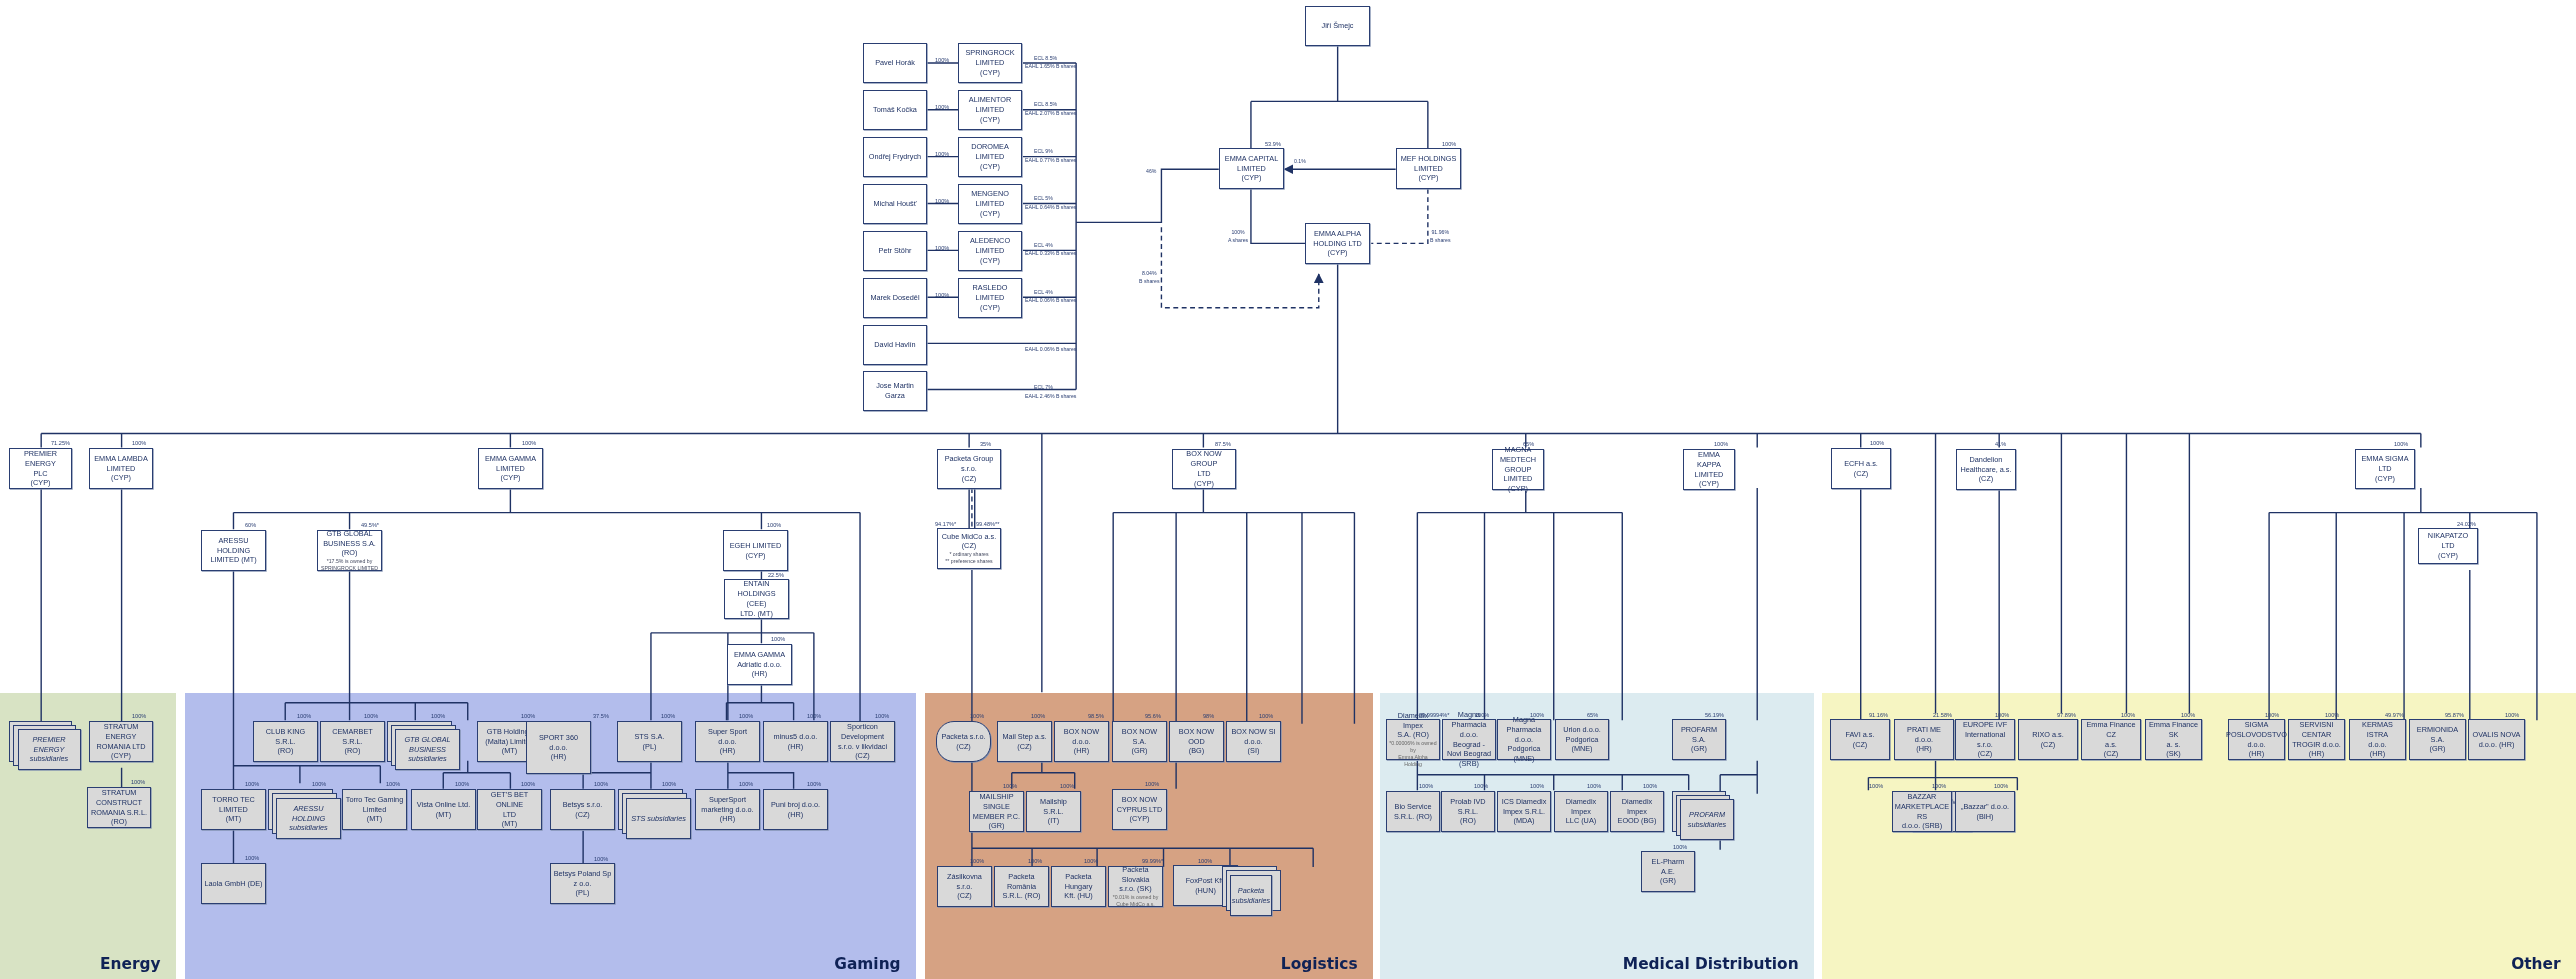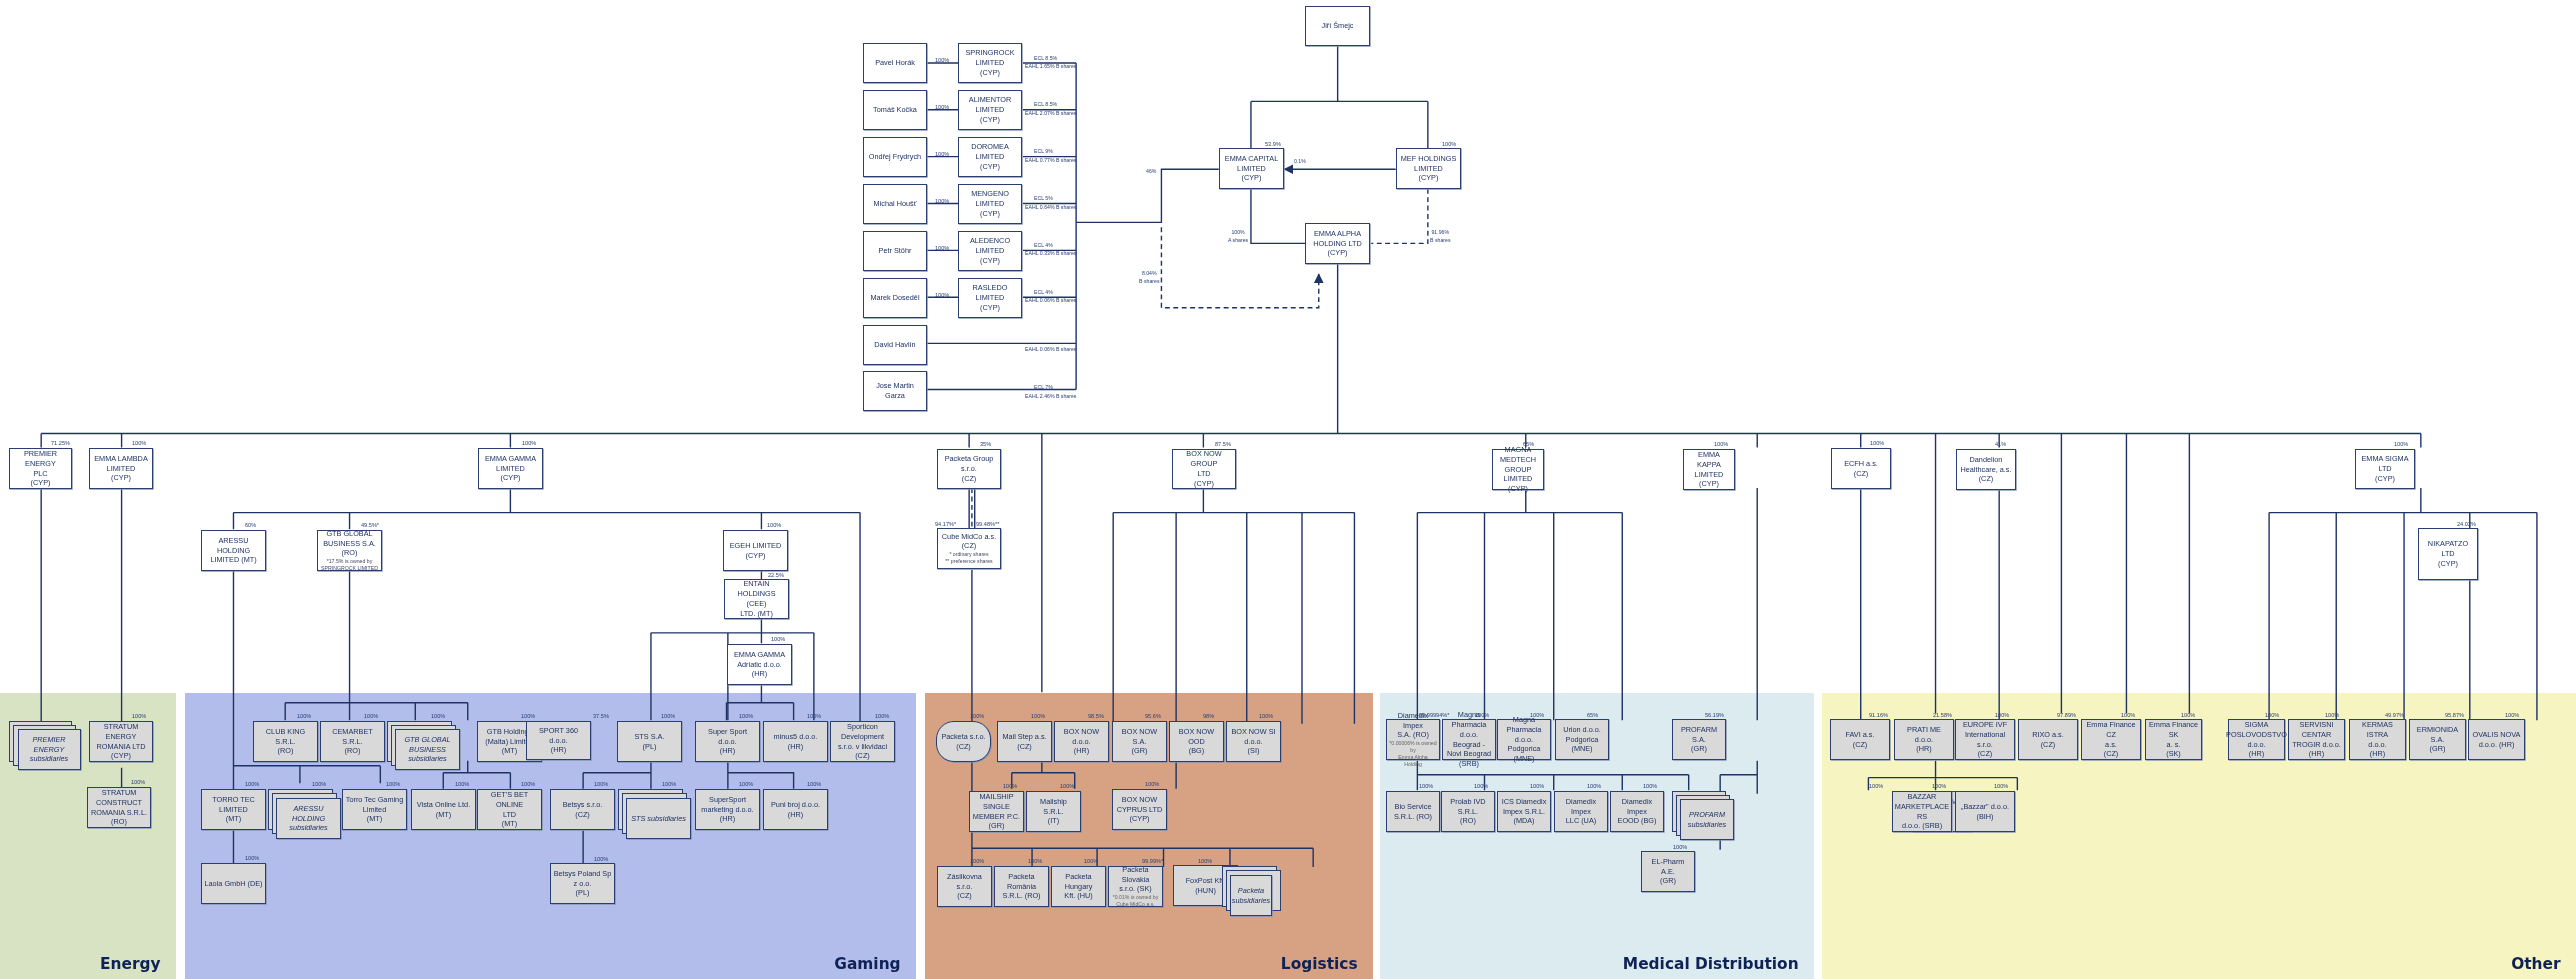--- a/index.html
+++ b/index.html
@@ -216,21 +216,21 @@
       <div class="layer" style="left: 4.2px; top: 4.2px;"></div>
     </div>
     <div class="box grey italic" style="left: 395px; top: 729px; width: 65px; height: 41px;"><span class="name">GTB GLOBAL
 BUSINESS
 subsidiaries</span></div>
     <span class="pct" style="left: 431px; top: 713px;">100%</span>
     <div class="box grey" style="left: 477px; top: 721px; width: 65px; height: 41px;"><span class="name">GTB Holdings
 (Malta) Limited
 (MT)</span></div>
     <span class="pct" style="left: 521px; top: 713px;">100%</span>
-    <div class="box grey" style="left: 526px; top: 721px; width: 65px; height: 39px; justify-content: center;"><span class="name">SPORT 360 d.o.o.
+    <div class="box grey" style="left: 526px; top: 721px; width: 65px; height: 53px; justify-content: center;"><span class="name">SPORT 360 d.o.o.
 (HR)</span></div>
     <span class="pct" style="left: 593px; top: 713px;">37.5%</span>
     <div class="box grey" style="left: 617px; top: 721px; width: 65px; height: 41px;"><span class="name">STS S.A.
 (PL)</span></div>
     <span class="pct" style="left: 661px; top: 713px;">100%</span>
     <div class="box grey" style="left: 695px; top: 721px; width: 65px; height: 41px;"><span class="name">Super Sport d.o.o.
 (HR)</span></div>
     <span class="pct" style="left: 739px; top: 713px;">100%</span>
     <div class="box grey" style="left: 763px; top: 721px; width: 65px; height: 41px;"><span class="name">minus5 d.o.o.
 (HR)</span></div>
@@ -407,21 +407,21 @@
 (CZ)</span></div>
     <span class="pct" style="left: 1870px; top: 440px;">100%</span>
     <div class="box" style="left: 1956px; top: 449px; width: 60px; height: 41px;"><span class="name">Dandelion
 Healthcare, a.s.
 (CZ)</span></div>
     <span class="pct" style="left: 1995px; top: 441px;">41%</span>
     <div class="box" style="left: 2355px; top: 449px; width: 60px; height: 40px;"><span class="name">EMMA SIGMA
 LTD
 (CYP)</span></div>
     <span class="pct" style="left: 2394px; top: 441px;">100%</span>
-    <div class="box" style="left: 2418px; top: 528px; width: 60px; height: 52px;"><span class="name">NIKAPATZO LTD
+    <div class="box" style="left: 2418px; top: 528px; width: 60px; height: 36px;"><span class="name">NIKAPATZO LTD
 (CYP)</span></div>
     <span class="pct" style="left: 2457px; top: 521px;">24.02%</span>
     <div class="box grey" style="left: 1830px; top: 719px; width: 60px; height: 41px;"><span class="name">FAVI a.s.
 (CZ)</span></div>
     <span class="pct" style="left: 1869px; top: 712px;">91.16%</span>
     <div class="box grey" style="left: 1894px; top: 719px; width: 60px; height: 41px;"><span class="name">PRATI ME d.o.o.
 (HR)</span></div>
     <span class="pct" style="left: 1933px; top: 712px;">21.58%</span>
     <div class="box grey" style="left: 1955px; top: 719px; width: 60px; height: 41px;"><span class="name">EUROPE IVF
 International

